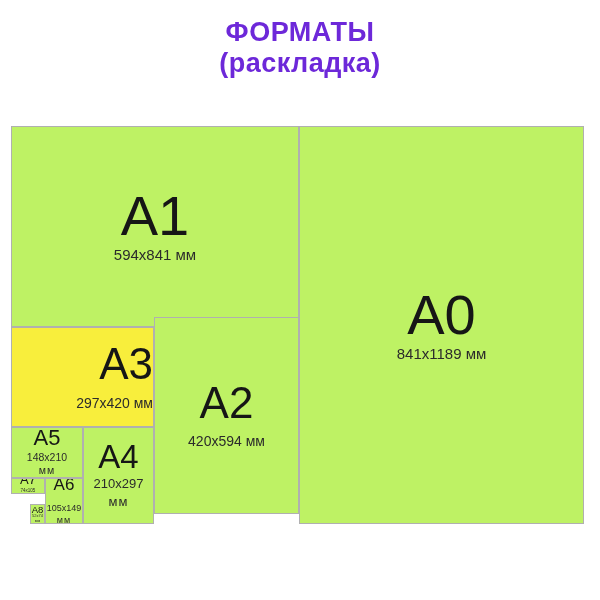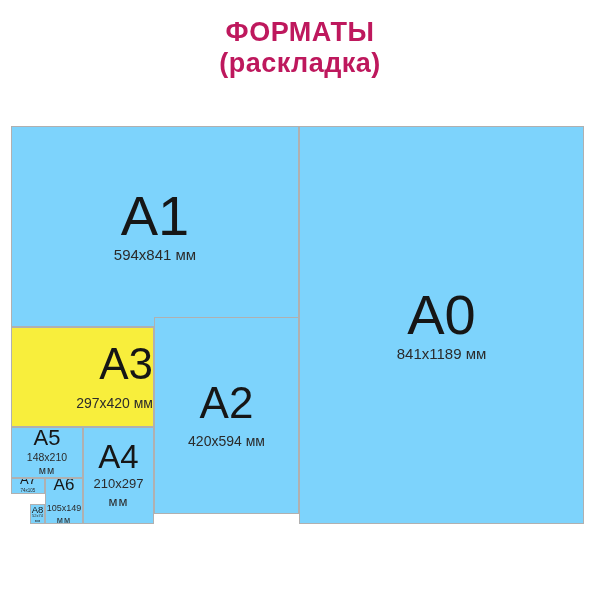--- a/index.html
+++ b/index.html
@@ -19,28 +19,28 @@
   }
   .title {
     position: absolute;
     top: 17px;
     left: 0;
     width: 600px;
     text-align: center;
     font-size: 27px;
     line-height: 31px;
     font-weight: 700;
-    color: #be185d;
+    color: #6d28d9;
     letter-spacing: 0.5px;
   }
   .fmt-box {
     position: absolute;
     box-sizing: border-box;
     border: 1px solid #b0b0b0;
-    background: #7dd3fc;
+    background: #bef264;
     display: flex;
     flex-direction: column;
     align-items: center;
     justify-content: center;
     text-align: center;
     overflow: hidden;
   }
   .fmt-label {
     line-height: 0.95;
     font-weight: 500;

